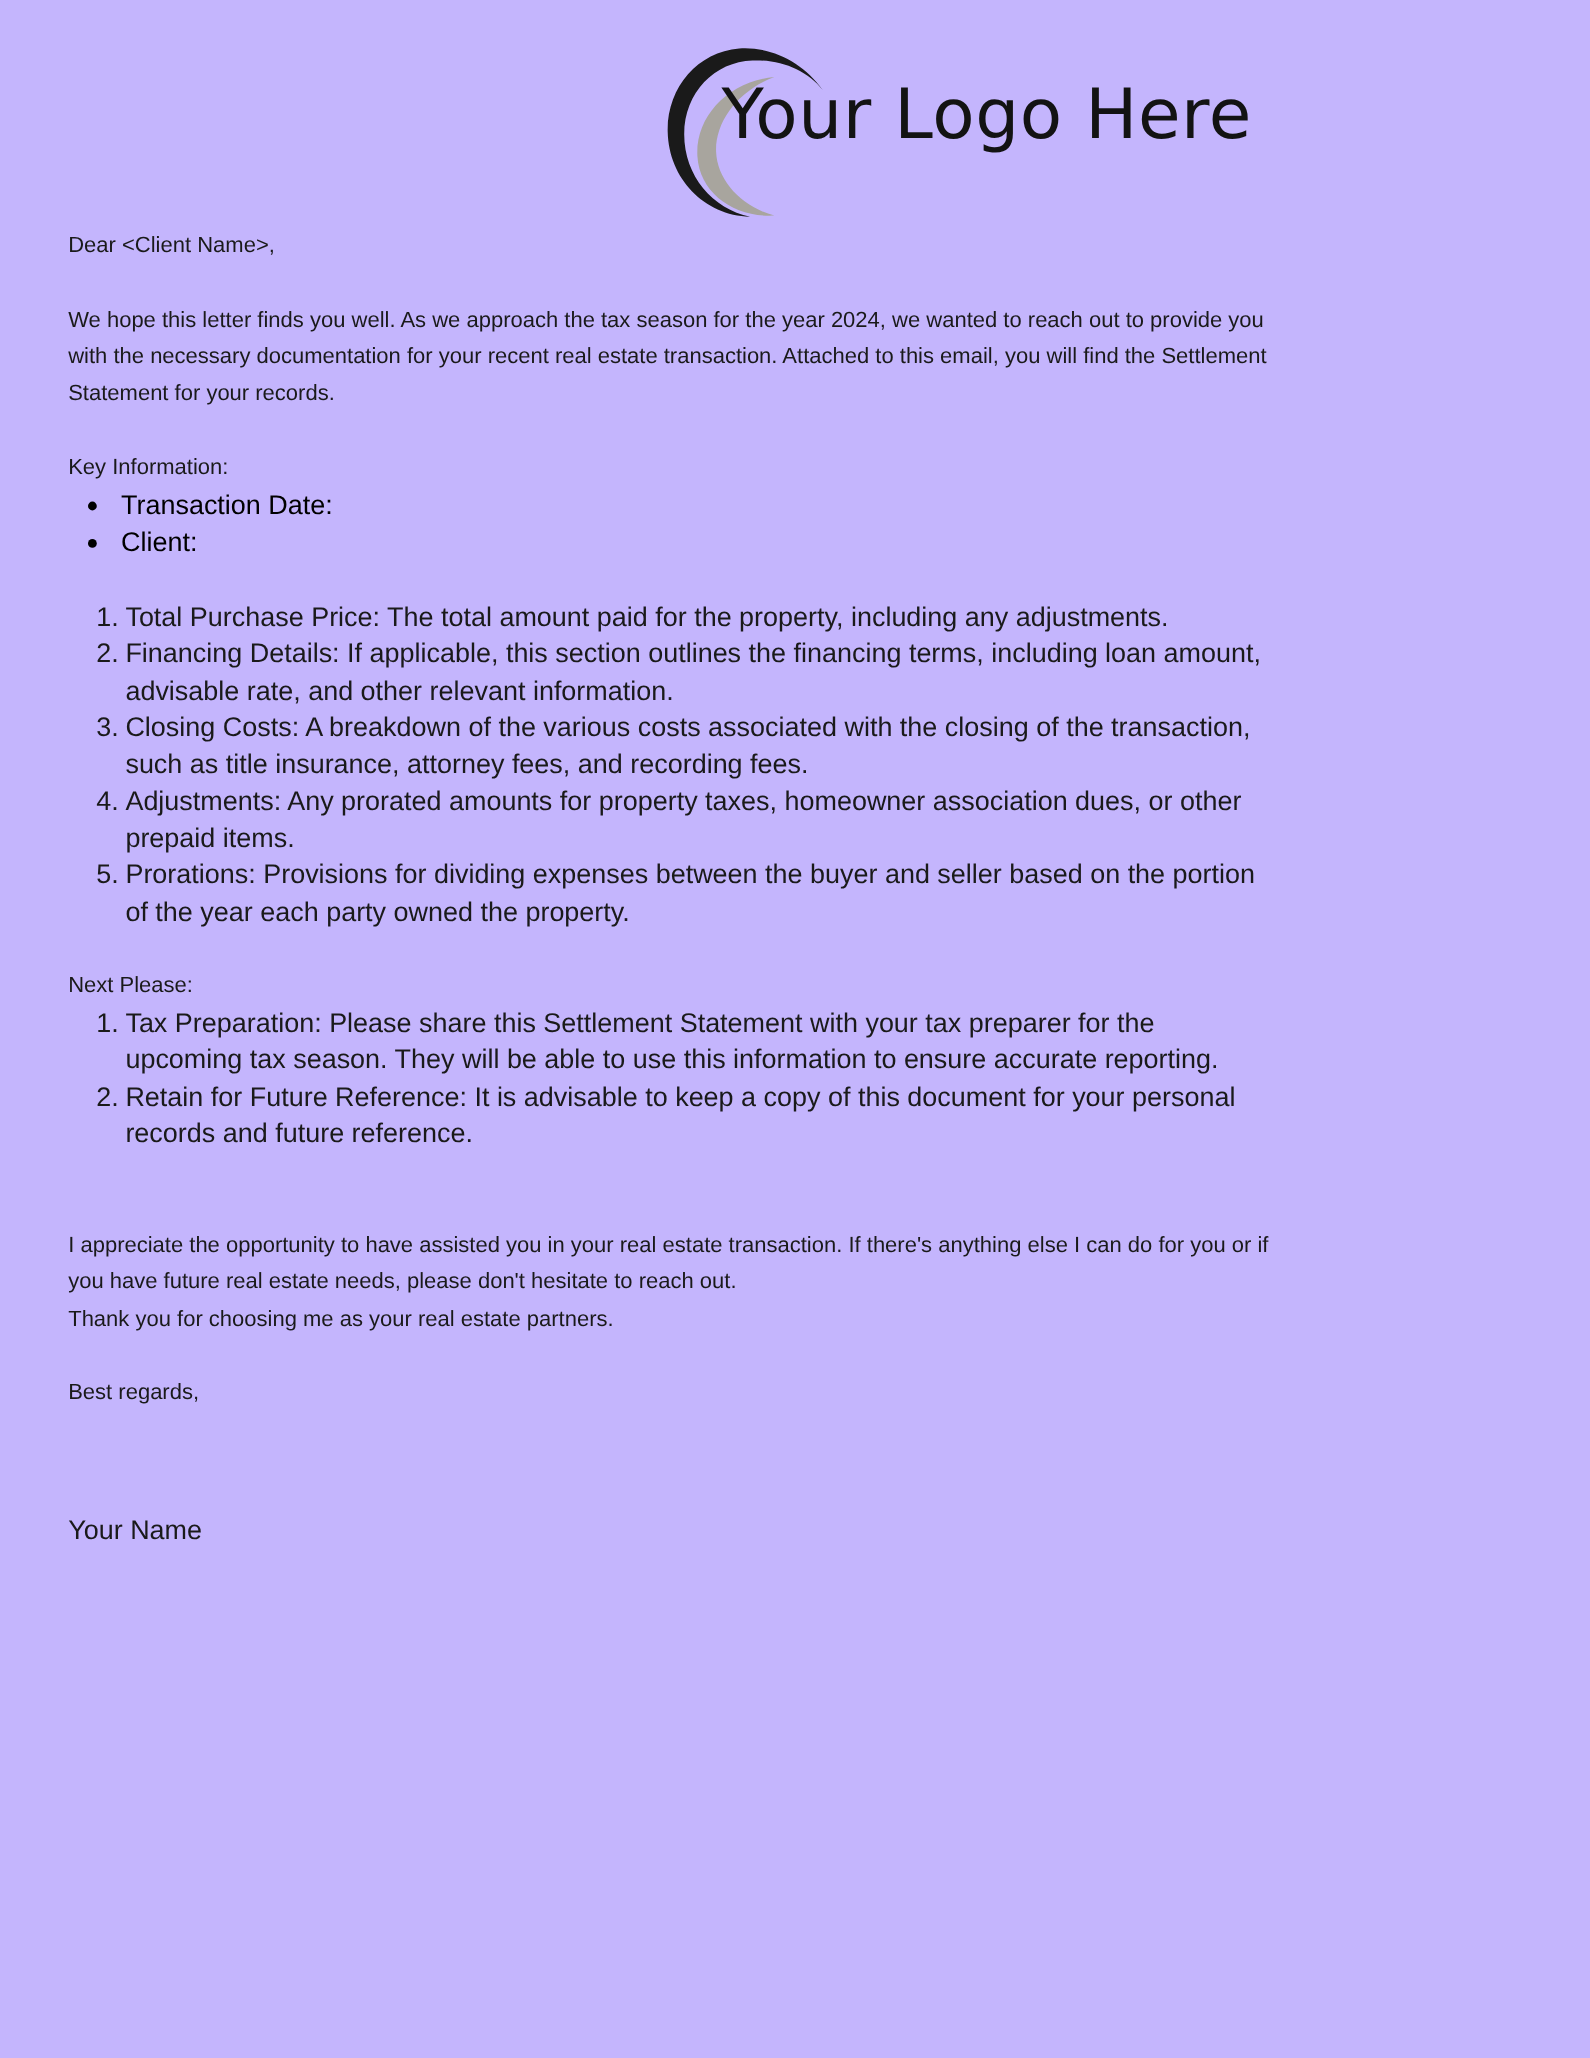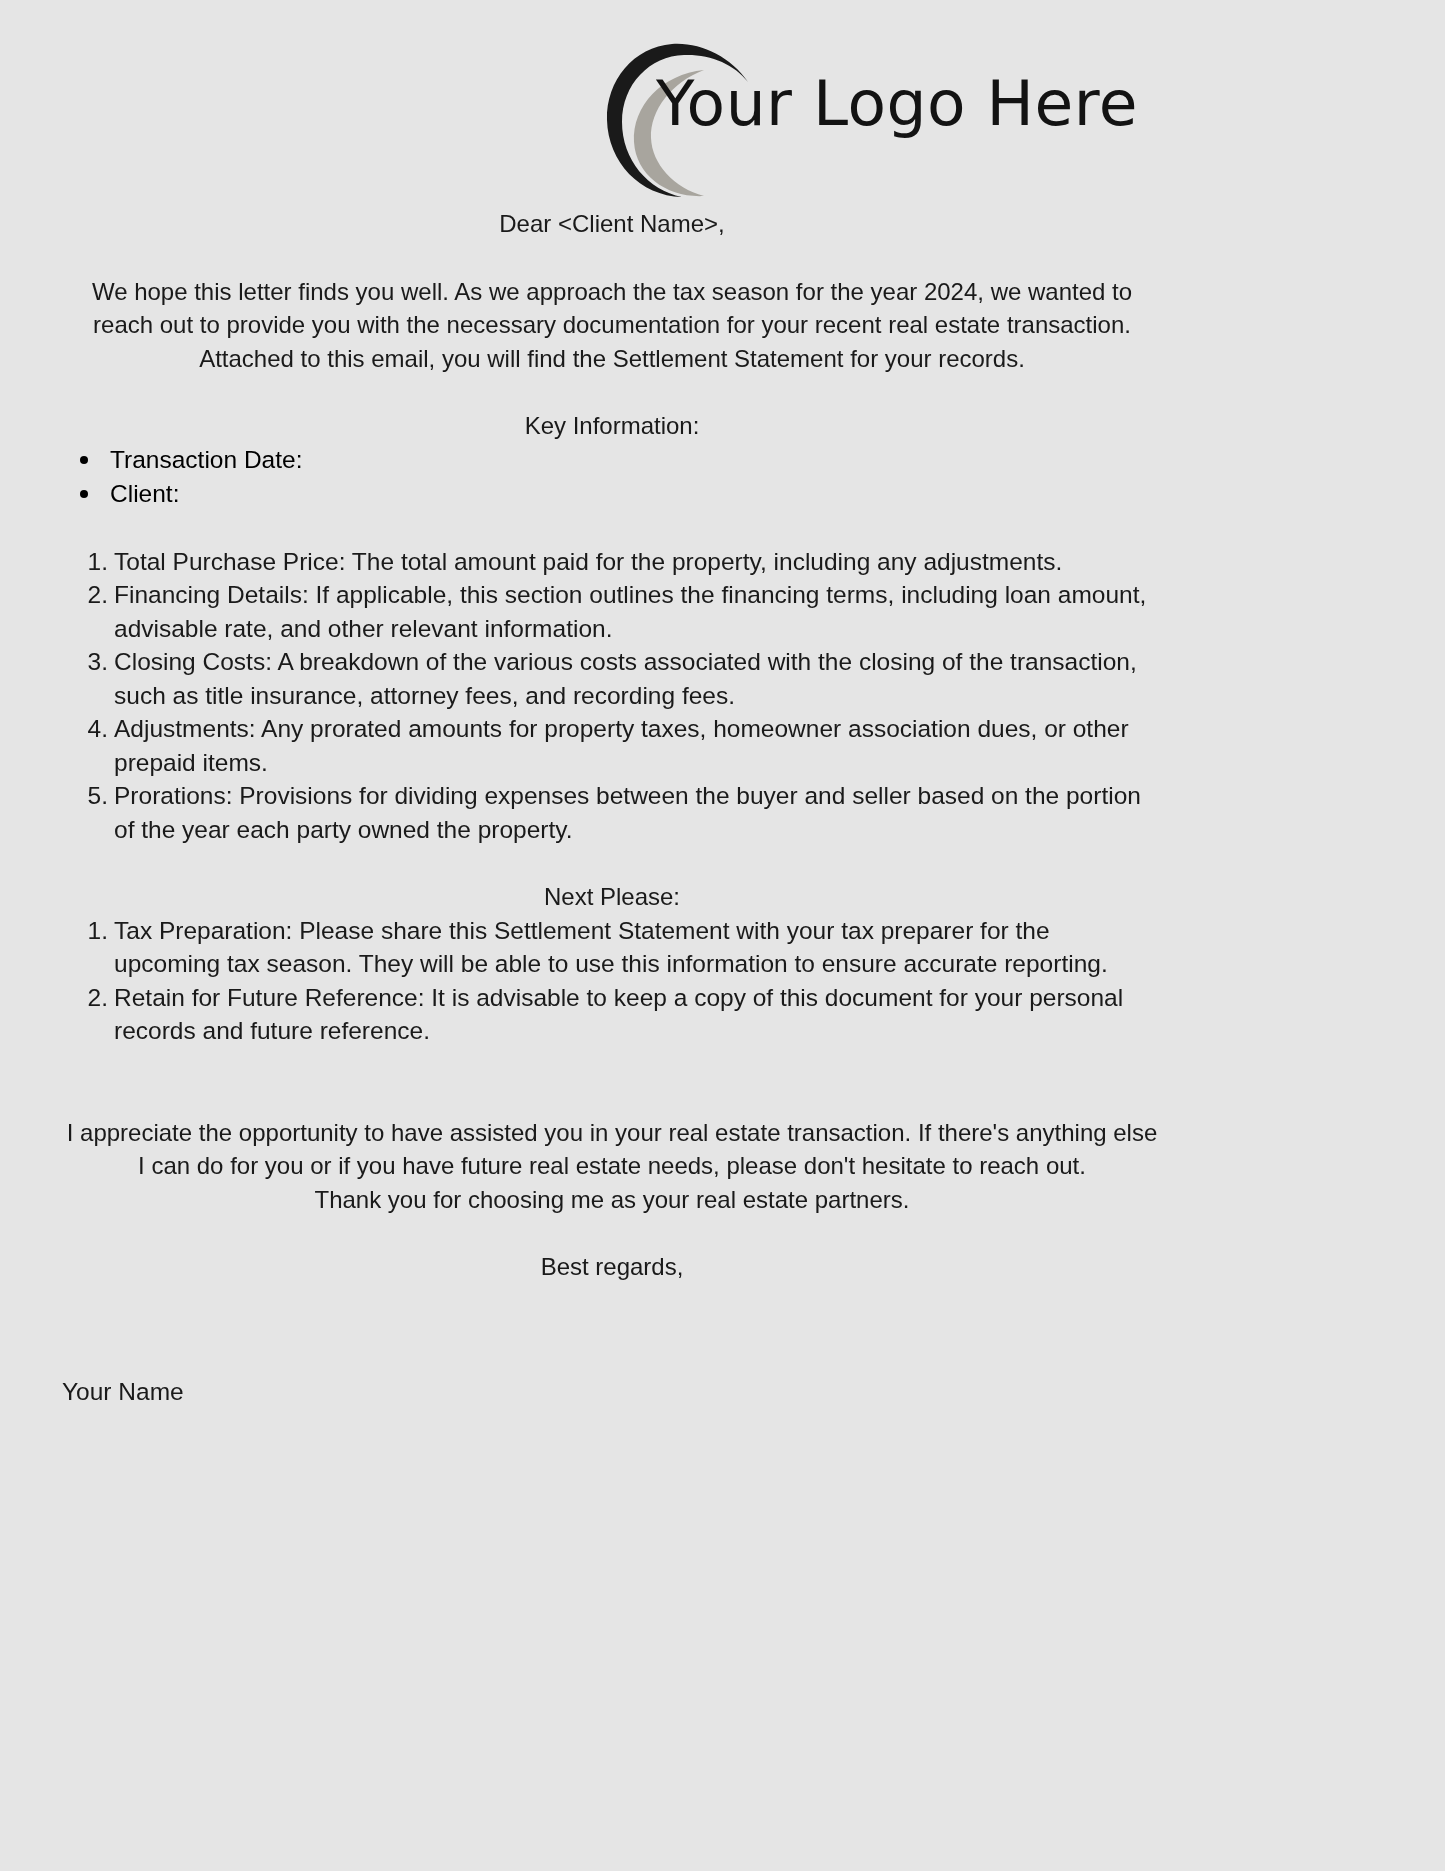--- a/index.html
+++ b/index.html
@@ -9,21 +9,21 @@
     background: #ffffff;
   }
   body {
     font-family: "Liberation Sans", sans-serif;
     color: #000000;
   }
   .page {
     position: relative;
     width: 1445px;
     height: 1871px;
-    background: #e5e5e5;
+    background: #c4b5fd;
     box-sizing: border-box;
     overflow: hidden;
   }
 
   
   .letterhead {
     position: absolute;
     top: 34px;
     left: 0;
     width: 1445px;
@@ -57,25 +57,25 @@
   }
 
   
   .body-area {
     position: absolute;
     left: 62px;
     top: 207px;
     width: 1100px;
   }
   .para {
-    font-size: 24px;
-    line-height: 33.5px;
-    margin: 0;
-    color: #1a1a1a;
-    text-align: center;
+    font-size: 20px;
+    line-height: 33.5px;
+    margin: 0;
+    color: #1a1a1a;
+    text-align: left;
   }
   .spacer-lg { height: 34px; }
   .spacer-md { height: 33px; }
 
   ul.key-list {
     list-style: none;
     margin: 0;
     padding: 0;
   }
   ul.key-list li {

